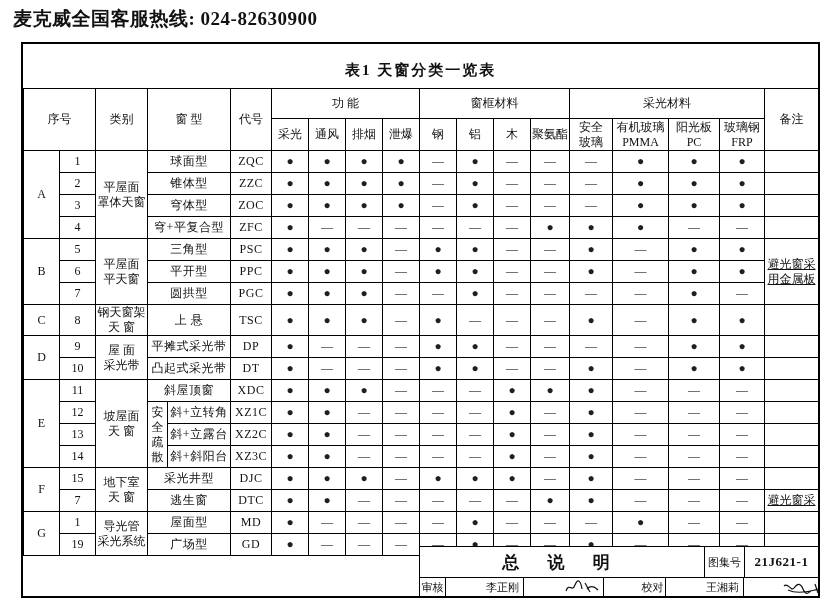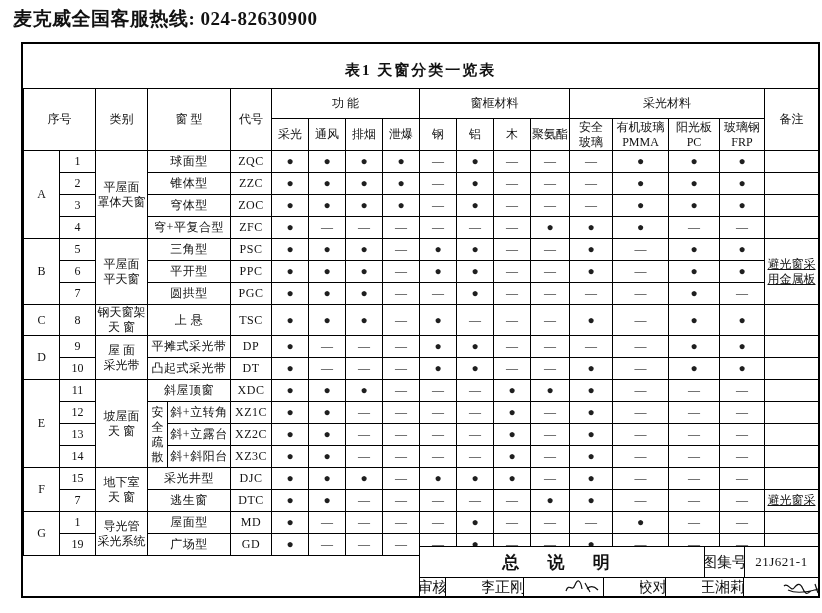--- a/index.html
+++ b/index.html
@@ -51,23 +51,23 @@
     position:absolute;right:0;bottom:0;width:399px;height:50px;
     border-left:1.5px solid #000;border-top:1.5px solid #000;box-sizing:border-box;
     display:flex;flex-direction:column;background:#fff;
   }
   .tb-row{display:flex;flex:0 0 auto;}
   .tb-row1{height:30px;justify-content:space-between;}
   .tb-row2{height:18px;border-top:1px solid #000;gap:36px;}
   .tb-cell{
     display:flex;align-items:center;justify-content:center;
     border-right:1px solid #000;box-sizing:border-box;height:100%;
-    font-size:15px;white-space:nowrap;overflow:hidden;
-  }
-  .tb-cell:last-child{border-right:none;}
+    font-size:11px;white-space:nowrap;overflow:hidden;
+  }
+  .tb-cell:last-child{border-right:none;font-weight:bold;}
   .tb-main-title{flex:0 0 285px;font-size:17px;font-weight:bold;letter-spacing:12px;}
   .tb-atlas-label{flex:0 0 40px;}
   .tb-atlas-no{flex:1 1 auto;font-size:13px;letter-spacing:0.5px;}
   .sig svg{display:block;}
 </style>
 </head>
 <body>
 
 <div class="page-header">
   <span>麦克威全国客服热线: 024-82630900</span>

